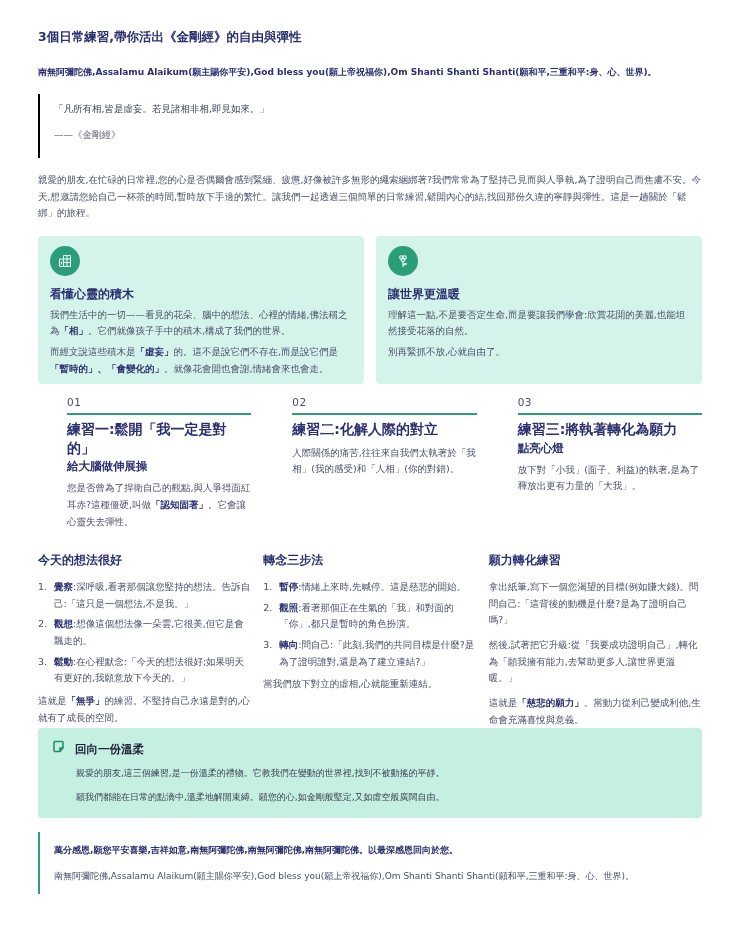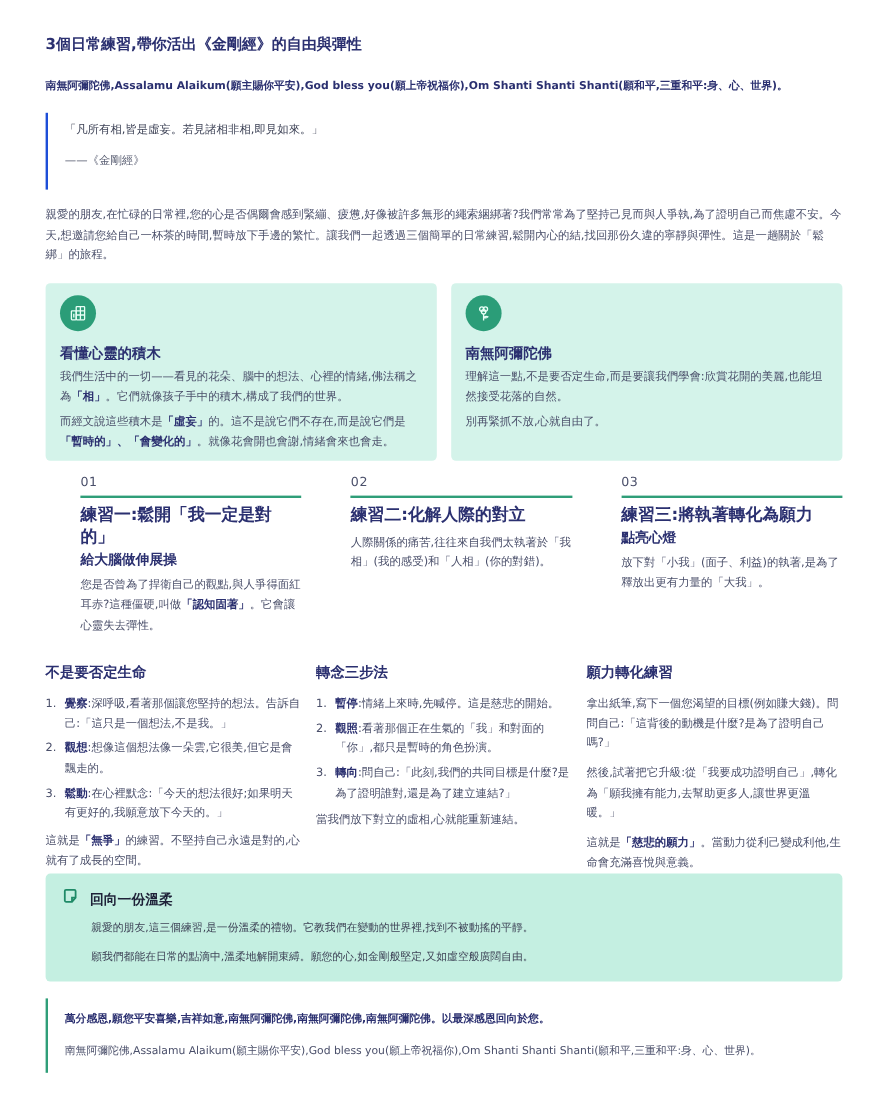--- a/index.html
+++ b/index.html
@@ -10,21 +10,21 @@
       font-size: 10px;
       line-height: 1.75;
       position: relative;
       height: 927px;
       overflow: hidden;
     }
     .page { position: absolute; left: 38px; top: 24px; width: 664px; }
     .title { font-size: 23px; font-weight: bold; color: #2b3070; line-height: 1.25; letter-spacing: 0.5px; }
     .subtitle { font-size: 12.5px; font-weight: bold; color: #2b3070; margin-top: 4px; line-height: 1.4; }
     .blessing-top { font-size: 9px; font-weight: bold; color: #2b3070; margin-top: 20px; line-height: 1.4; }
-    .quote { margin-top: 16px; border-left: 2px solid #1d4ed8; padding: 8px 0 10px 14px; height: 64px; }
+    .quote { margin-top: 16px; border-left: 2px solid #000000; padding: 8px 0 10px 14px; height: 64px; }
     .quote-text { font-size: 9.5px; color: #3d4256; line-height: 1.5; }
     .quote-src { font-size: 9.5px; color: #5a5f73; margin-top: 12px; line-height: 1.5; }
     .intro { margin-top: 14px; font-size: 9.5px; color: #4a4f6a; line-height: 1.75; }
     .cards { margin-top: 14px; display: flex; gap: 12px; }
     .card { flex: 1; background: #d4f3ea; border-radius: 4px; padding: 10px 12px 10px 12px; height: 148px; }
     .card-icon { width: 30px; height: 30px; border-radius: 50%; background: #2b9d78; display: flex; align-items: center; justify-content: center; }
     .card-title { font-size: 12px; font-weight: bold; color: #2b3070; margin-top: 10px; line-height: 1.4; }
     .card-p { font-size: 9.5px; color: #4a4f6a; margin-top: 4px; line-height: 1.75; }
     .card-p b { color: #2b3070; }
     .exercises { margin-top: 12px; display: flex; gap: 12px; }
@@ -87,21 +87,21 @@
     <div class="card">
       <div class="card-icon">
         <svg width="14" height="14" viewBox="0 0 14 14" fill="none" stroke="#e8fff6" stroke-width="1.1">
           <circle cx="5.5" cy="3.5" r="1.8"></circle>
           <circle cx="8.5" cy="3.5" r="1.8"></circle>
           <circle cx="7" cy="5.8" r="1.8"></circle>
           <path d="M7 7.6 L7 13"></path>
           <path d="M7 10.5 C8.5 9.5 9.8 9.6 10.5 10 C9.6 11 8.3 11.2 7 10.5"></path>
         </svg>
       </div>
-      <h3 class="card-title">南無阿彌陀佛</h3>
+      <h3 class="card-title">讓世界更溫暖</h3>
       <p class="card-p">理解這一點,不是要否定生命,而是要讓我們學會:欣賞花開的美麗,也能坦然接受花落的自然。</p>
       <p class="card-p">別再緊抓不放,心就自由了。</p>
     </div>
   </div>
 
   <div class="exercises">
     <div class="ex">
       <div class="ex-num">01</div>
       <div class="ex-line"></div>
       <h3 class="ex-title">練習一:鬆開「我一定是對的」</h3>
@@ -118,21 +118,21 @@
       <div class="ex-num">03</div>
       <div class="ex-line"></div>
       <h3 class="ex-title">練習三:將執著轉化為願力</h3>
       <h4 class="ex-sub">點亮心燈</h4>
       <p class="ex-body">放下對「小我」(面子、利益)的執著,是為了釋放出更有力量的「大我」。</p>
     </div>
   </div>
 
   <div class="practices">
     <div class="pr">
-      <h3 class="pr-title">不是要否定生命</h3>
+      <h3 class="pr-title">今天的想法很好</h3>
       <ol class="pr-list">
         <li>
             <span class="n">1.</span>
             <span><b>覺察</b><span>:深呼吸,看著那個讓您堅持的想法。告訴自己:「這只是一個想法,不是我。」</span></span>
           </li>
         <li>
             <span class="n">2.</span>
             <span><b>觀想</b><span>:想像這個想法像一朵雲,它很美,但它是會飄走的。</span></span>
           </li>
         <li>

